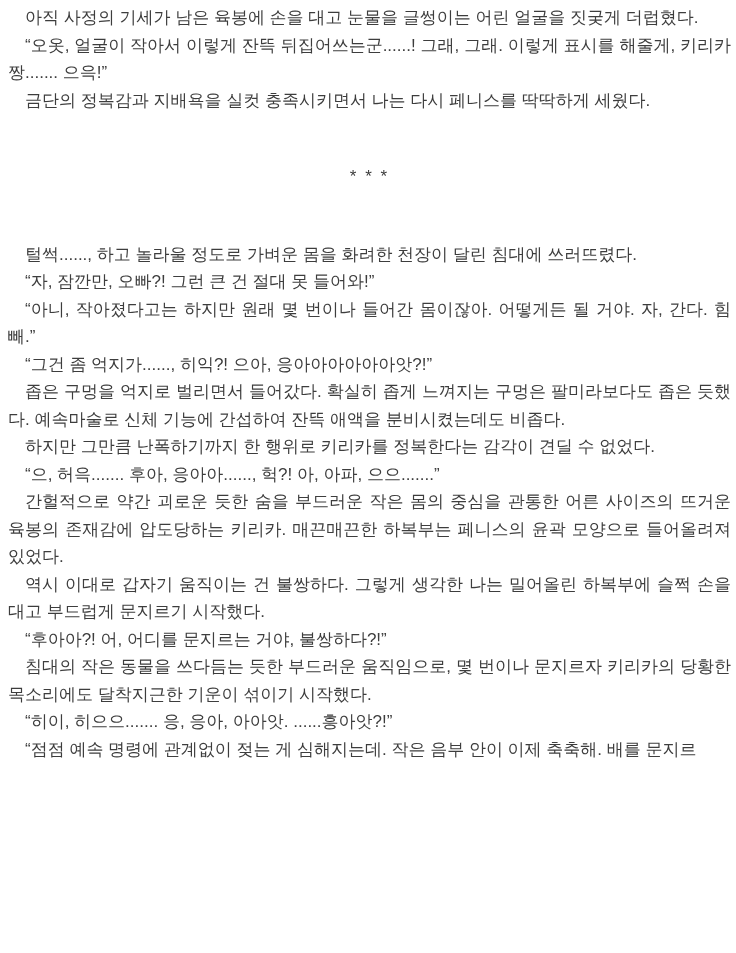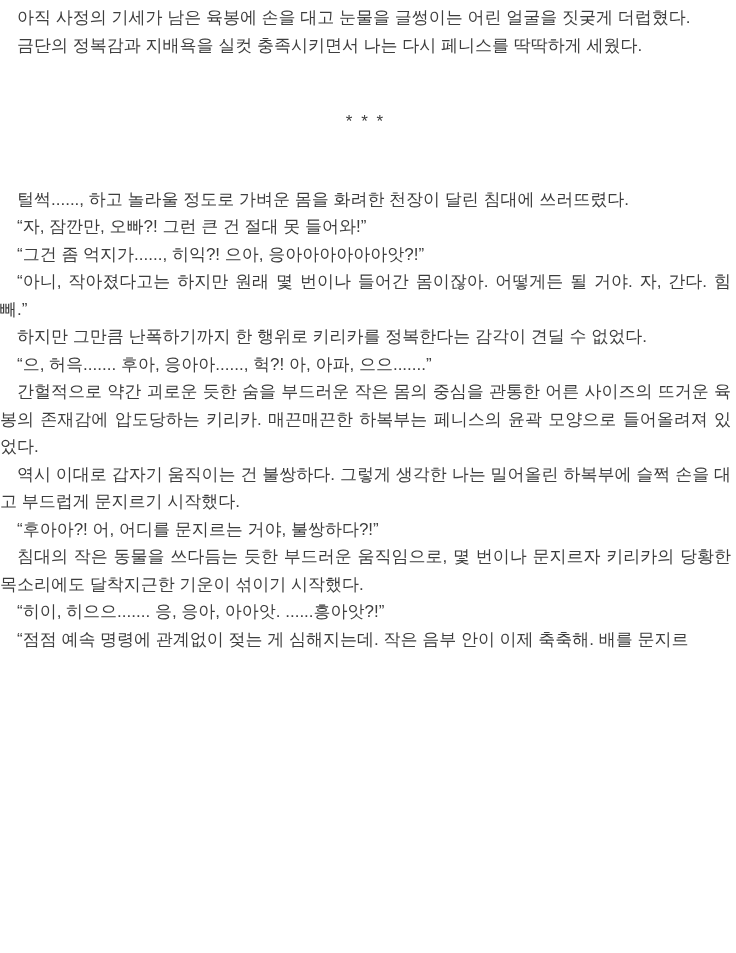--- a/index.html
+++ b/index.html
@@ -7,21 +7,21 @@
     padding: 0;
     width: 736px;
     height: 953px;
     overflow: hidden;
     background: #ffffff;
   }
   .page {
     box-sizing: border-box;
     width: 736px;
     height: 788px;
-    padding: 4px 5px 0 0;
+    padding: 4px 5px 0 8px;
     font-family: "Liberation Sans", "DejaVu Sans", sans-serif;
     font-size: 17px;
     line-height: 27.5px;
     color: #3d3d3d;
     text-align: justify;
     word-break: break-all;
     overflow: hidden;
     background: #ffffff;
   }
   .para {
@@ -34,28 +34,30 @@
     margin: 49px 0 50px 0;
     color: #3d3d3d;
     letter-spacing: 2px;
   }
 </style>
 </head>
 <body>
 
 <div class="page">
   <p class="para">아직 사정의 기세가 남은 육봉에 손을 대고 눈물을 글썽이는 어린 얼굴을 짓궂게 더럽혔다.</p>
+  <p class="para">“오옷, 얼굴이 작아서 이렇게 잔뜩 뒤집어쓰는군......! 그래, 그래. 이렇게 표시를 해줄게, 키리카 짱....... 으윽!”</p>
   <p class="para">금단의 정복감과 지배욕을 실컷 충족시키면서 나는 다시 페니스를 딱딱하게 세웠다.</p>
 
   <div class="divider">* * *</div>
 
   <p class="para">털썩......, 하고 놀라울 정도로 가벼운 몸을 화려한 천장이 달린 침대에 쓰러뜨렸다.</p>
   <p class="para">“자, 잠깐만, 오빠?! 그런 큰 건 절대 못 들어와!”</p>
+  <p class="para">“아니, 작아졌다고는 하지만 원래 몇 번이나 들어간 몸이잖아. 어떻게든 될 거야. 자, 간다. 힘 빼.”</p>
   <p class="para">“그건 좀 억지가......, 히익?! 으아, 응아아아아아아앗?!”</p>
-  <p class="para">“아니, 작아졌다고는 하지만 원래 몇 번이나 들어간 몸이잖아. 어떻게든 될 거야. 자, 간다. 힘 빼.”</p>
+  <p class="para">좁은 구멍을 억지로 벌리면서 들어갔다. 확실히 좁게 느껴지는 구멍은 팔미라보다도 좁은 듯했다. 예속마술로 신체 기능에 간섭하여 잔뜩 애액을 분비시켰는데도 비좁다.</p>
   <p class="para">하지만 그만큼 난폭하기까지 한 행위로 키리카를 정복한다는 감각이 견딜 수 없었다.</p>
   <p class="para">“으, 허윽....... 후아, 응아아......, 헉?! 아, 아파, 으으.......”</p>
   <p class="para">간헐적으로 약간 괴로운 듯한 숨을 부드러운 작은 몸의 중심을 관통한 어른 사이즈의 뜨거운 육봉의 존재감에 압도당하는 키리카. 매끈매끈한 하복부는 페니스의 윤곽 모양으로 들어올려져 있었다.</p>
   <p class="para">역시 이대로 갑자기 움직이는 건 불쌍하다. 그렇게 생각한 나는 밀어올린 하복부에 슬쩍 손을 대고 부드럽게 문지르기 시작했다.</p>
   <p class="para">“후아아?! 어, 어디를 문지르는 거야, 불쌍하다?!”</p>
   <p class="para">침대의 작은 동물을 쓰다듬는 듯한 부드러운 움직임으로, 몇 번이나 문지르자 키리카의 당황한 목소리에도 달착지근한 기운이 섞이기 시작했다.</p>
   <p class="para">“히이, 히으으....... 응, 응아, 아아앗. ......흥아앗?!”</p>
   <p class="para">“점점 예속 명령에 관계없이 젖는 게 심해지는데. 작은 음부 안이 이제 축축해. 배를 문지르</p>
 </div>
 

